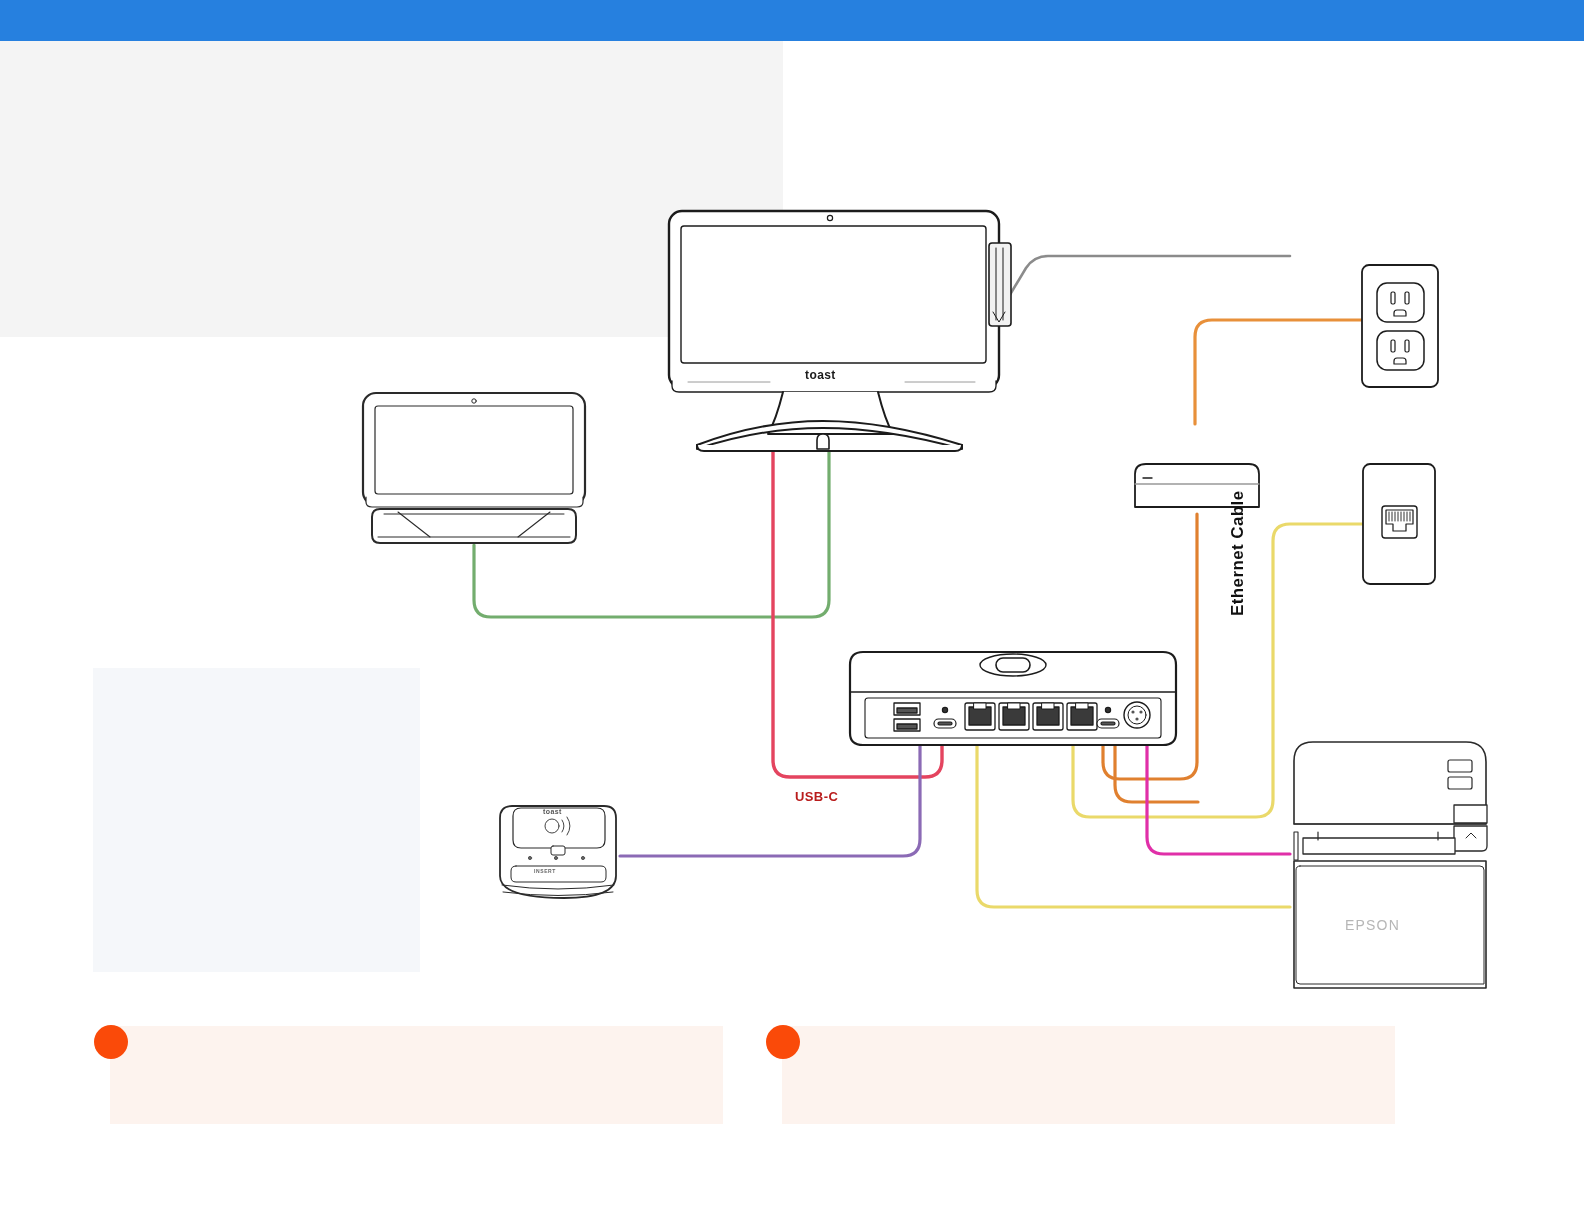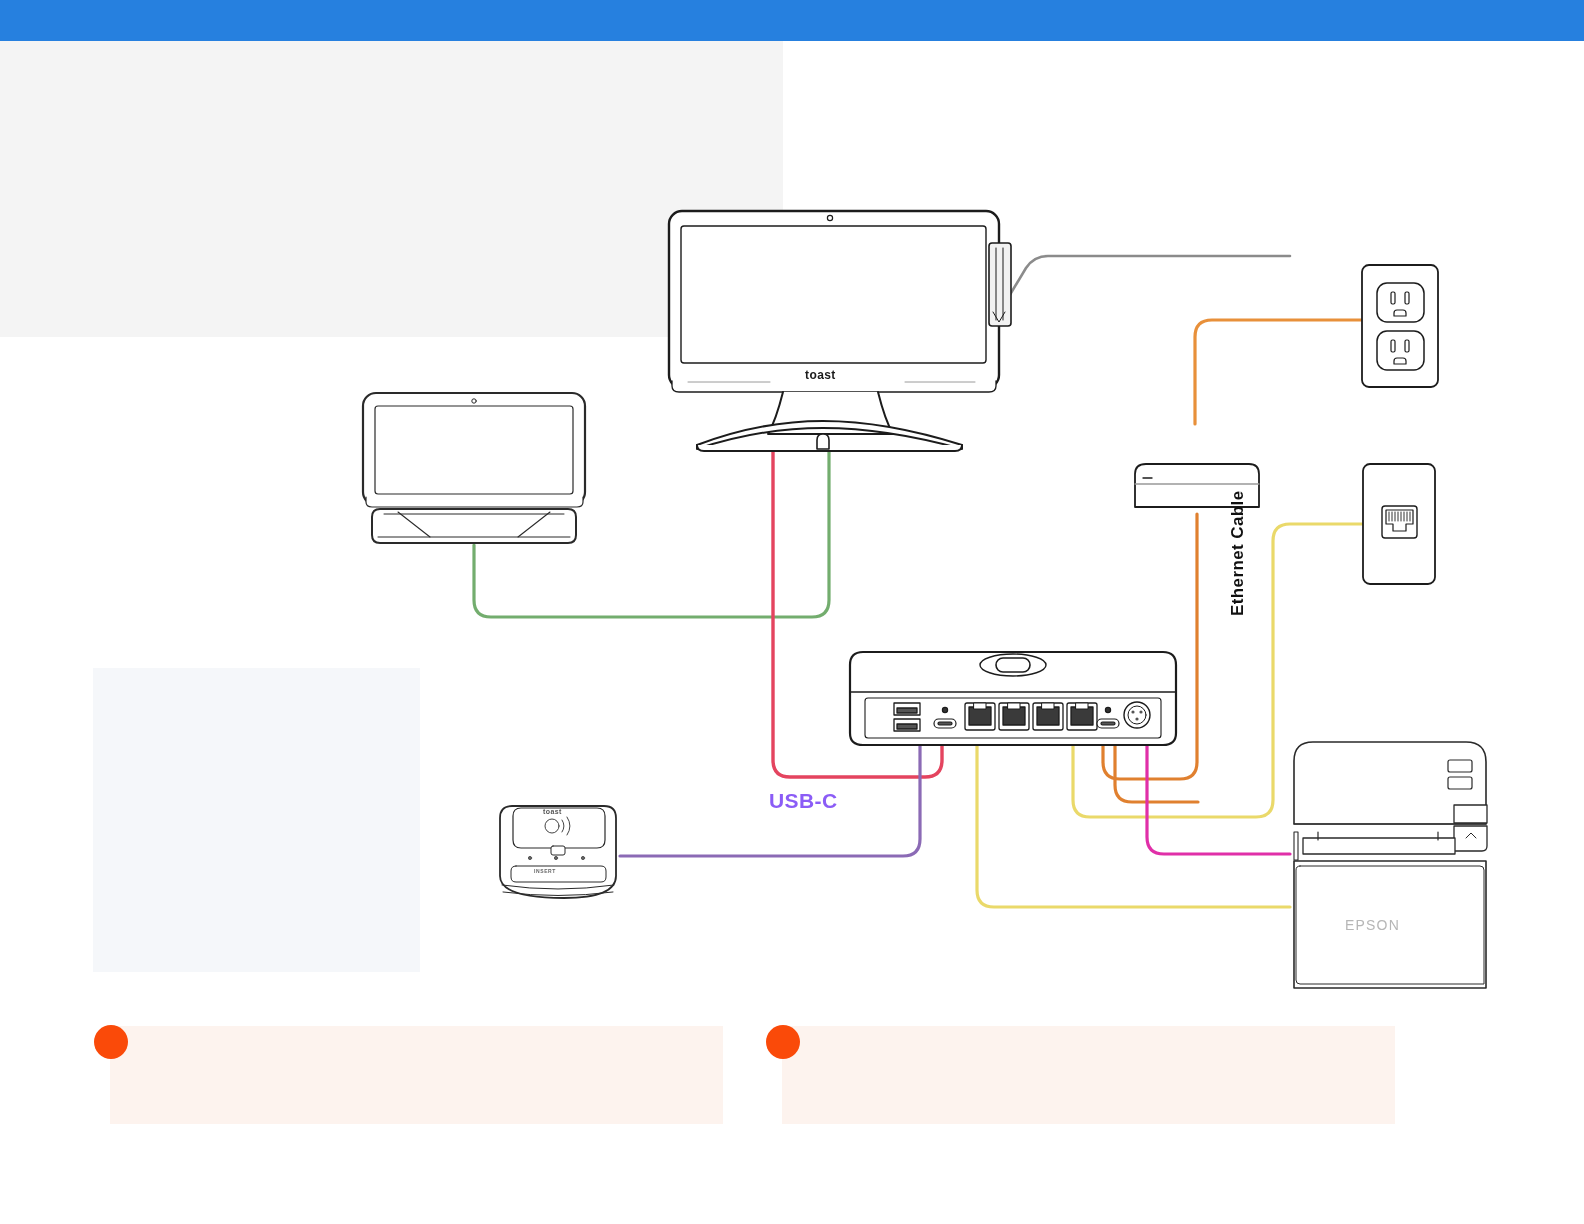--- a/index.html
+++ b/index.html
@@ -9,21 +9,21 @@
   #gray-panel{position:absolute;left:0;top:41px;width:783px;height:296px;background:#f4f4f4;}
   #note-panel{position:absolute;left:93px;top:668px;width:327px;height:304px;background:#f5f7fa;}
   .callout{position:absolute;height:98px;background:#fdf3ee;}
   #callout-1{left:110px;top:1026px;width:613px;}
   #callout-2{left:782px;top:1026px;width:613px;}
   .callout-dot{position:absolute;width:34px;height:34px;border-radius:50%;background:#fa4a09;}
   #dot-1{left:94px;top:1025px;}
   #dot-2{left:766px;top:1025px;}
   #diagram-svg{position:absolute;left:0;top:0;width:1584px;height:1224px;}
   .lbl{position:absolute;font-weight:bold;letter-spacing:.4px;}
-  #usb-c-label{left:769px;top:789px;font-size:21px;color:#8b5cf6;}
+  #usb-c-label{left:795px;top:789px;font-size:13px;color:#b91c1c;}
   #ethernet-label{left:1228px;top:616px;font-size:17px;color:#111111;
      transform:rotate(-90deg);transform-origin:left top;white-space:nowrap;}
   #epson-label{left:1345px;top:917px;font-size:14px;color:#b6b6b6;letter-spacing:1.2px;font-weight:normal;text-align:center;}
   #toast-word-main{left:805px;top:368px;font-size:12px;color:#1b1b1b;}
   #toast-word-tap{left:543px;top:808px;font-size:7px;color:#555;}
   #insert-word{left:534px;top:868px;font-size:5px;color:#666;letter-spacing:.6px;}
 </style>
 </head>
 <body>
 

